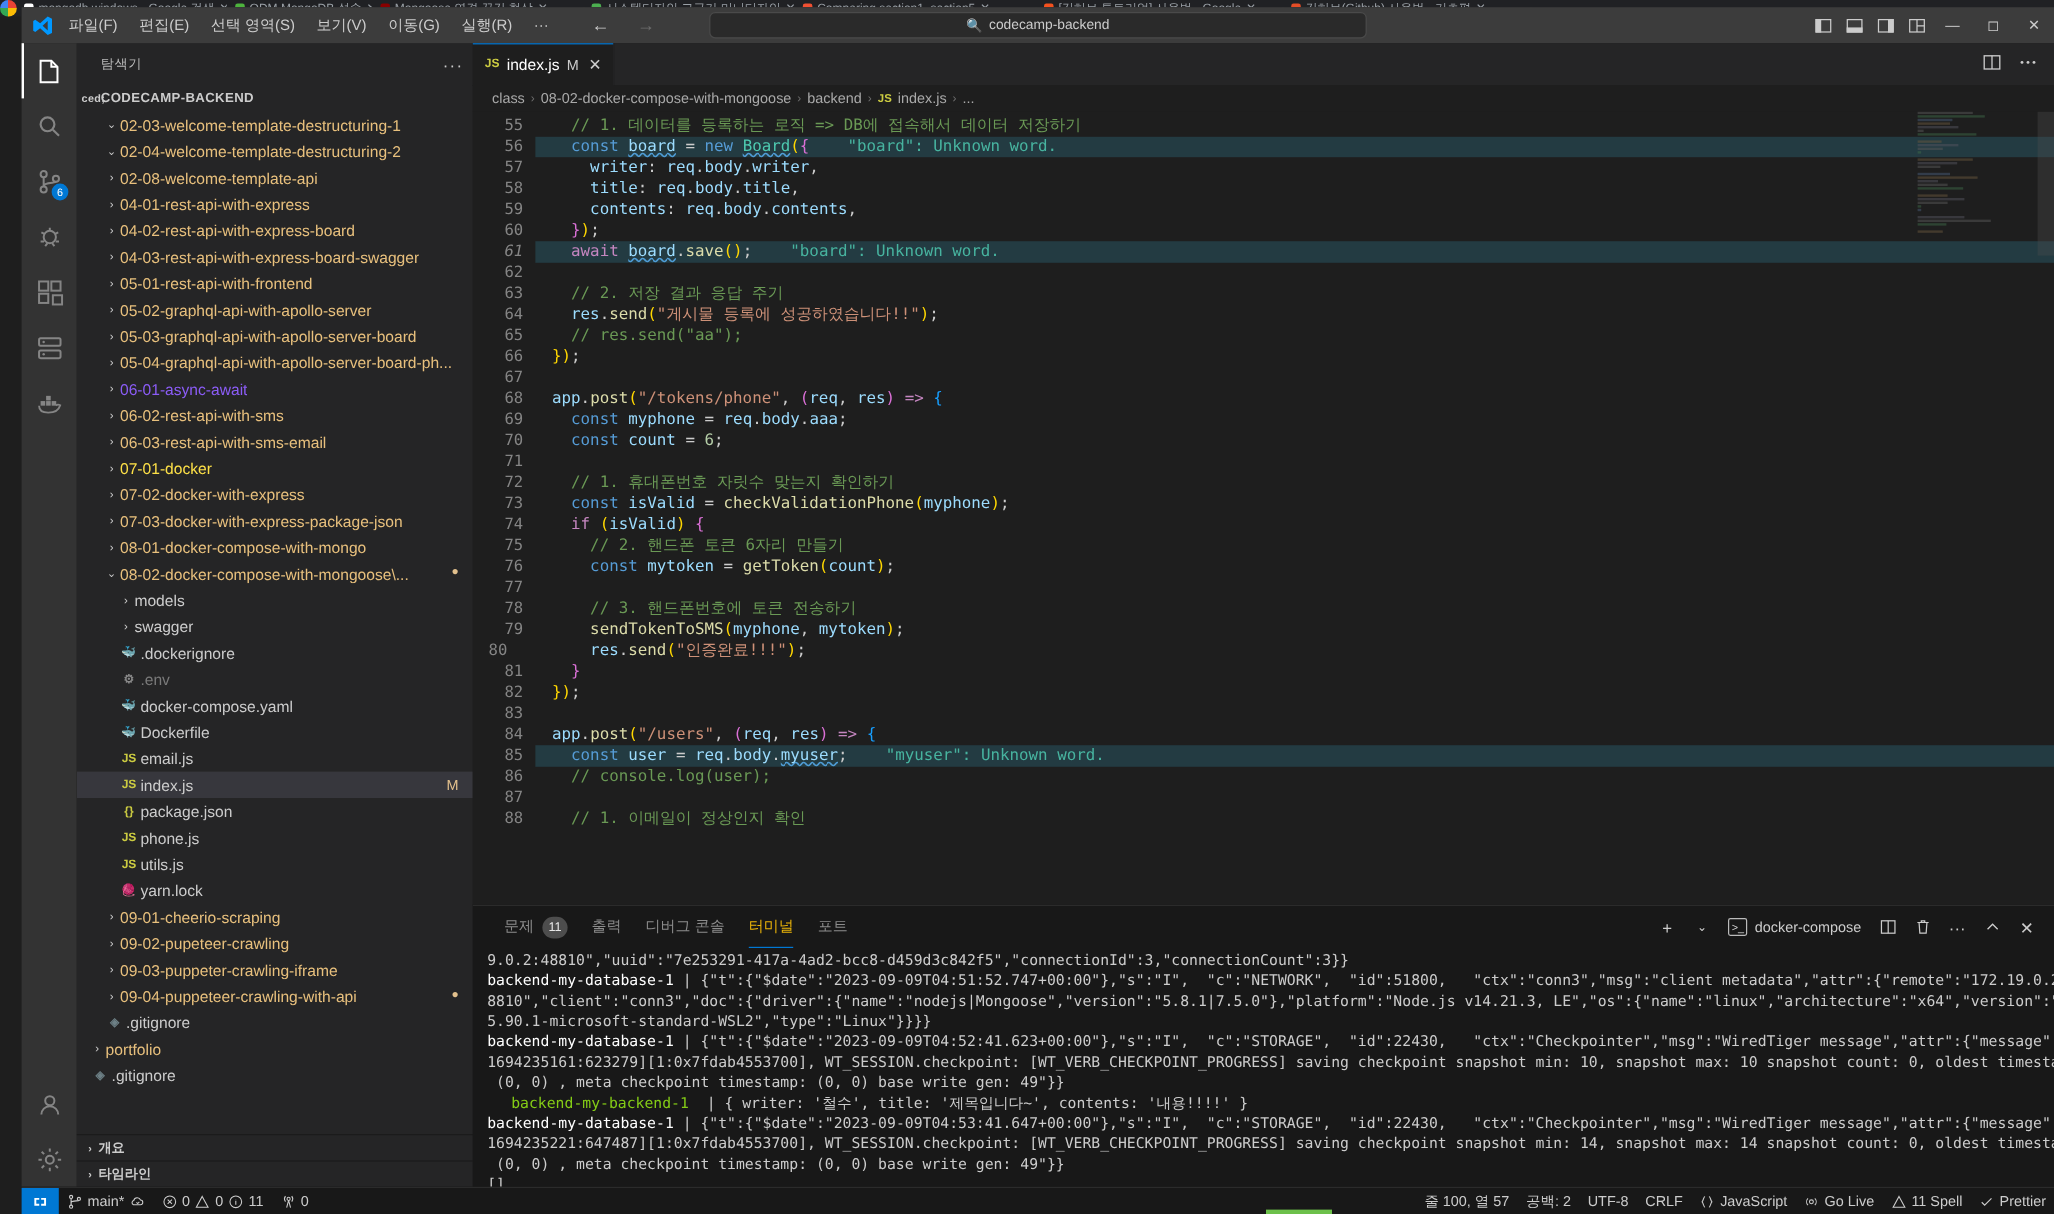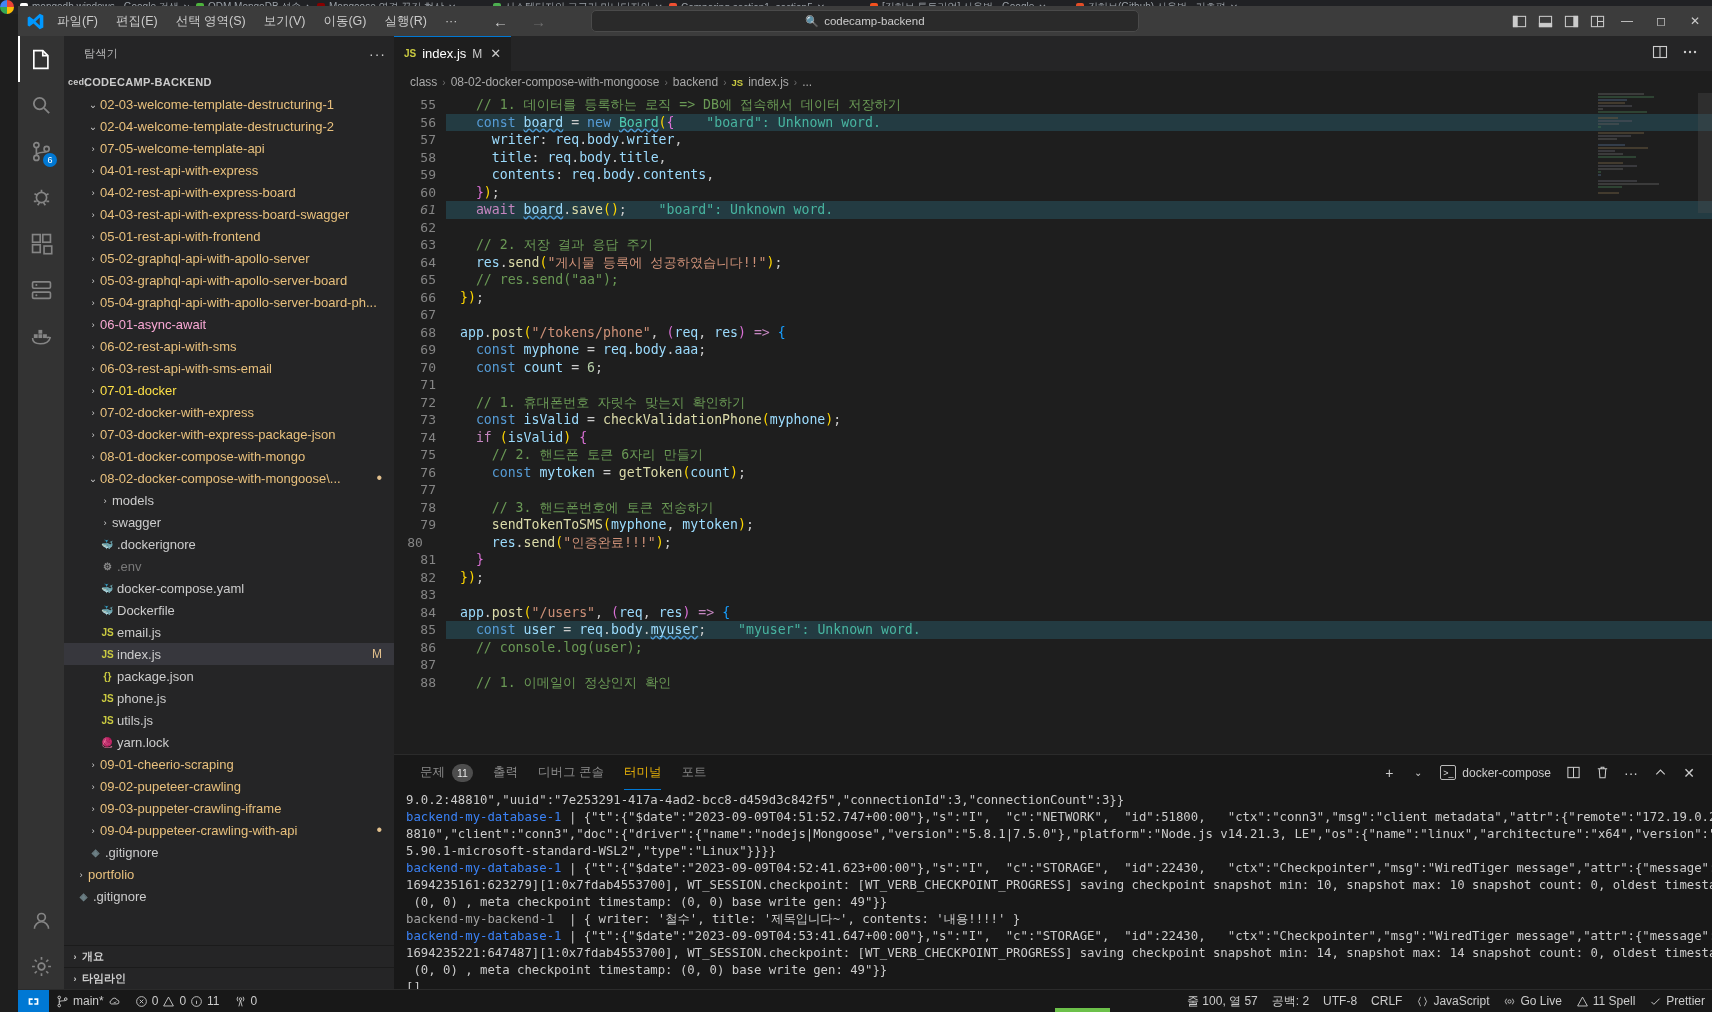--- a/index.html
+++ b/index.html
@@ -136,22 +136,22 @@
   #panelhead .pright { margin-left:auto; display:flex; align-items:center; gap:3px; padding-right:10px; color:#cccccc; }
   .pico { width:26px; height:26px; display:flex; align-items:center; justify-content:center; font-size:14px; }
   .pico svg { width:15px; height:15px; }
   #termsel { display:flex; align-items:center; gap:6px; font-size:12px; color:#cccccc; padding:0 6px; }
   #termsel .tico { width:16px; height:15px; border:1px solid #bbb; border-radius:2px;
     font-size:9px; display:flex; align-items:center; justify-content:center; color:#ddd; }
 
   #terminal { flex:1 1 auto; overflow:hidden; padding:2px 0 0 12px;
     font-family:"DejaVu Sans Mono", monospace; font-size:12.3px; line-height:17px;
     white-space:pre; color:#cccccc; }
-  .t-yellow { color:#3b82f6; }
-  .t-cyan { color:#a3a3a3; }
+  .t-yellow { color:#ffffff; }
+  .t-cyan { color:#84cc16;margin-left:20px; }
 
   
   #statusbar { height:23px; background:#181818; display:flex; align-items:center;
     flex:0 0 23px; font-size:12px; color:#cccccc; border-top:1px solid #2b2b2b; }
   .sb { display:flex; align-items:center; gap:4px; padding:0 7px; height:23px; white-space:nowrap; }
   #sb-remote { background:#0078d4; color:#fff; padding:0 9px; height:23px; display:flex;
     align-items:center; justify-content:center; }
   #sb-remote svg { width:13px; height:13px; }
   #sb-right { margin-left:auto; display:flex; align-items:center; }
   .sb svg { width:13px; height:13px; vertical-align:middle; }
@@ -352,21 +352,21 @@
             <span class="fname" style="color:#e8c07d">02-03-welcome-template-destructuring-1</span>
           </div>
           <div class="row">
             <span class="ind" style="width:22px"></span>
             <span class="tw">⌄</span>
             <span class="fname" style="color:#e8c07d">02-04-welcome-template-destructuring-2</span>
           </div>
           <div class="row">
             <span class="ind" style="width:22px"></span>
             <span class="tw">›</span>
-            <span class="fname" style="color:#e8c07d">07-05-welcome-template-api</span>
+            <span class="fname" style="color:#e8c07d">02-08-welcome-template-api</span>
           </div>
           <div class="row">
             <span class="ind" style="width:22px"></span>
             <span class="tw">›</span>
             <span class="fname" style="color:#e8c07d">04-01-rest-api-with-express</span>
           </div>
           <div class="row">
             <span class="ind" style="width:22px"></span>
             <span class="tw">›</span>
             <span class="fname" style="color:#e8c07d">04-02-rest-api-with-express-board</span>
@@ -392,21 +392,21 @@
             <span class="fname" style="color:#e8c07d">05-03-graphql-api-with-apollo-server-board</span>
           </div>
           <div class="row">
             <span class="ind" style="width:22px"></span>
             <span class="tw">›</span>
             <span class="fname" style="color:#e8c07d">05-04-graphql-api-with-apollo-server-board-ph...</span>
           </div>
           <div class="row">
             <span class="ind" style="width:22px"></span>
             <span class="tw">›</span>
-            <span class="fname" style="color:#f9a8d4">06-01-async-await</span>
+            <span class="fname" style="color:#8b5cf6">06-01-async-await</span>
           </div>
           <div class="row">
             <span class="ind" style="width:22px"></span>
             <span class="tw">›</span>
             <span class="fname" style="color:#e8c07d">06-02-rest-api-with-sms</span>
           </div>
           <div class="row">
             <span class="ind" style="width:22px"></span>
             <span class="tw">›</span>
             <span class="fname" style="color:#e8c07d">06-03-rest-api-with-sms-email</span>

